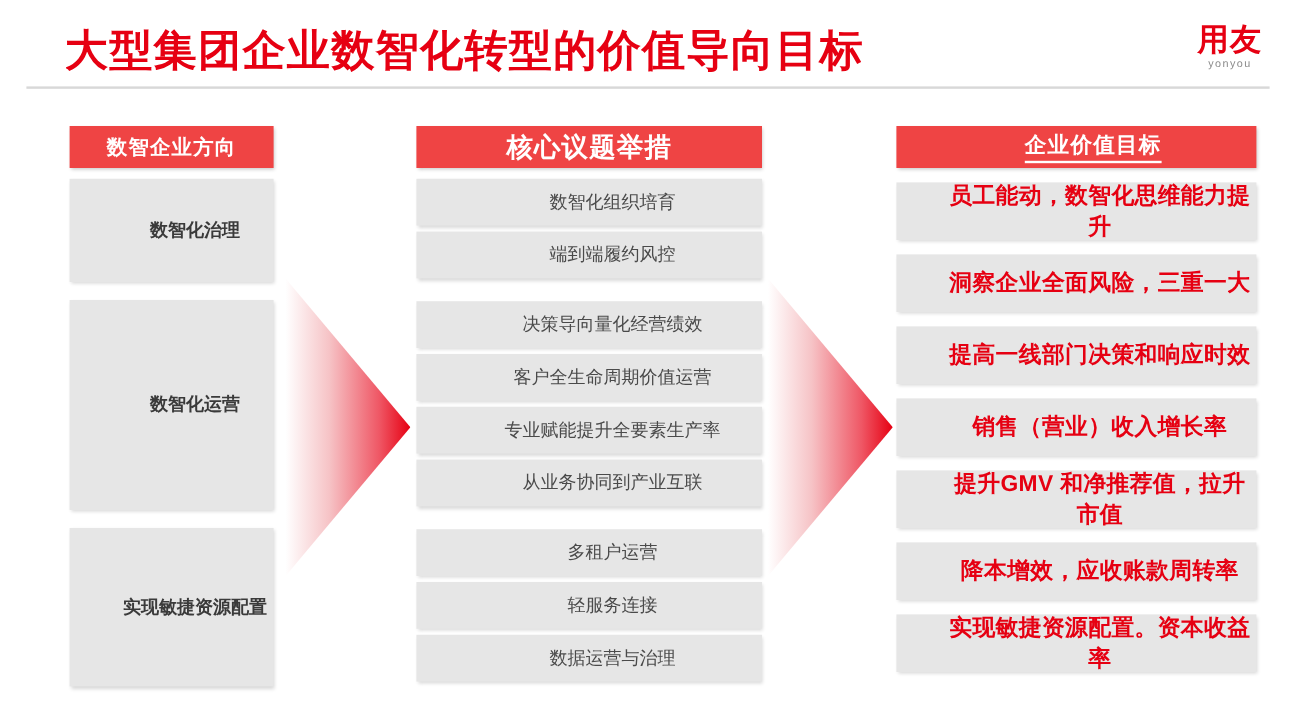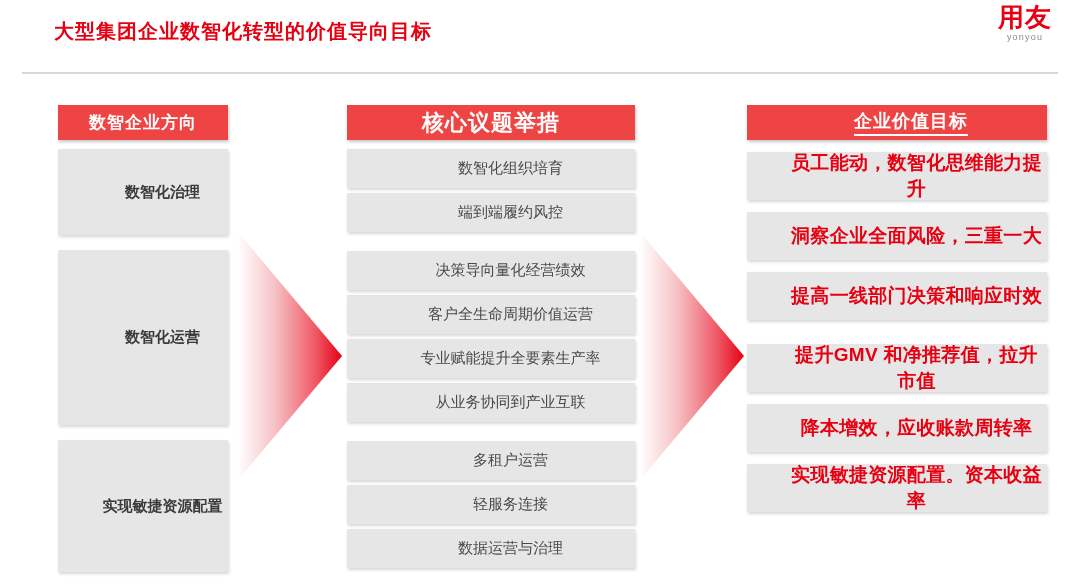--- a/index.html
+++ b/index.html
@@ -6,29 +6,29 @@
   body{
     width:1080px;height:586px;background:#ffffff;
     font-family:"Liberation Sans","DejaVu Sans",sans-serif;
     overflow:hidden;position:relative;
   }
   #slide{position:absolute;inset:0;width:1080px;height:586px;background:#fff;}
 
   
   .title{
     position:absolute;left:54px;top:18px;
-    font-size:20px;font-weight:bold;letter-spacing:1px;
+    font-size:36px;font-weight:bold;letter-spacing:1px;
     color:#e60012;white-space:nowrap;
   }
   .title-rule{
     position:absolute;left:22px;top:72px;width:1036px;height:2px;
     background:#d8d8d8;
   }
   .logo{
-    position:absolute;right:18px;top:4px;width:74px;text-align:center;
+    position:absolute;right:18px;top:20px;width:74px;text-align:center;
   }
   .logo-mark{
     font-size:26px;font-weight:bold;color:#e60012;line-height:1.05;
     letter-spacing:1px;
   }
   .logo-sub{
     font-size:9px;color:#8a8a8a;letter-spacing:1.2px;margin-top:1px;
   }
 
   
@@ -166,20 +166,23 @@
     </div>
     <div style="height:12px"></div>
     <div class="box">
       <span>洞察企业全面风险，三重一大</span>
     </div>
     <div style="height:12px"></div>
     <div class="box">
       <span>提高一线部门决策和响应时效</span>
     </div>
     <div style="height:12px"></div>
+    <div class="box">
+      <span>销售（营业）收入增长率</span>
+    </div>
     <div style="height:12px"></div>
     <div class="box">
       <span>提升GMV 和净推荐值，拉升市值</span>
     </div>
     <div style="height:12px"></div>
     <div class="box">
       <span>降本增效，应收账款周转率</span>
     </div>
     <div style="height:12px"></div>
     <div class="box">

